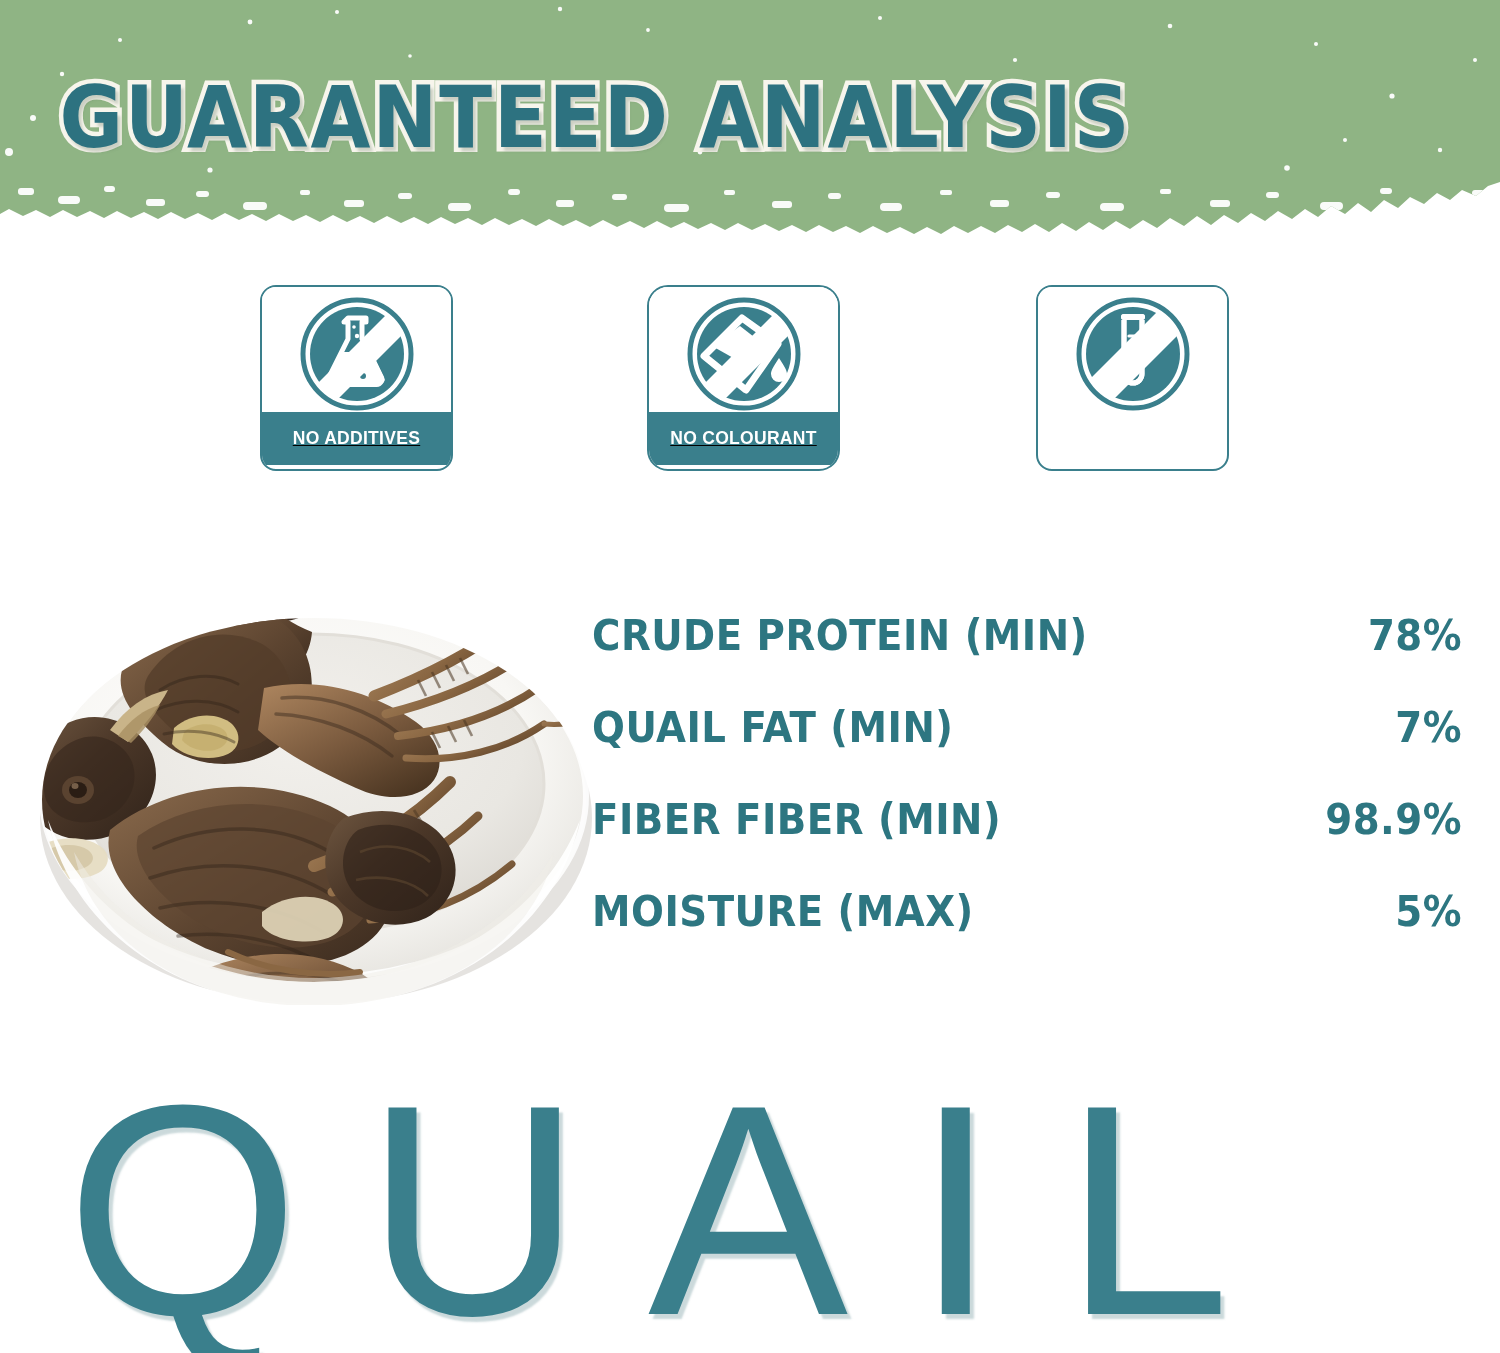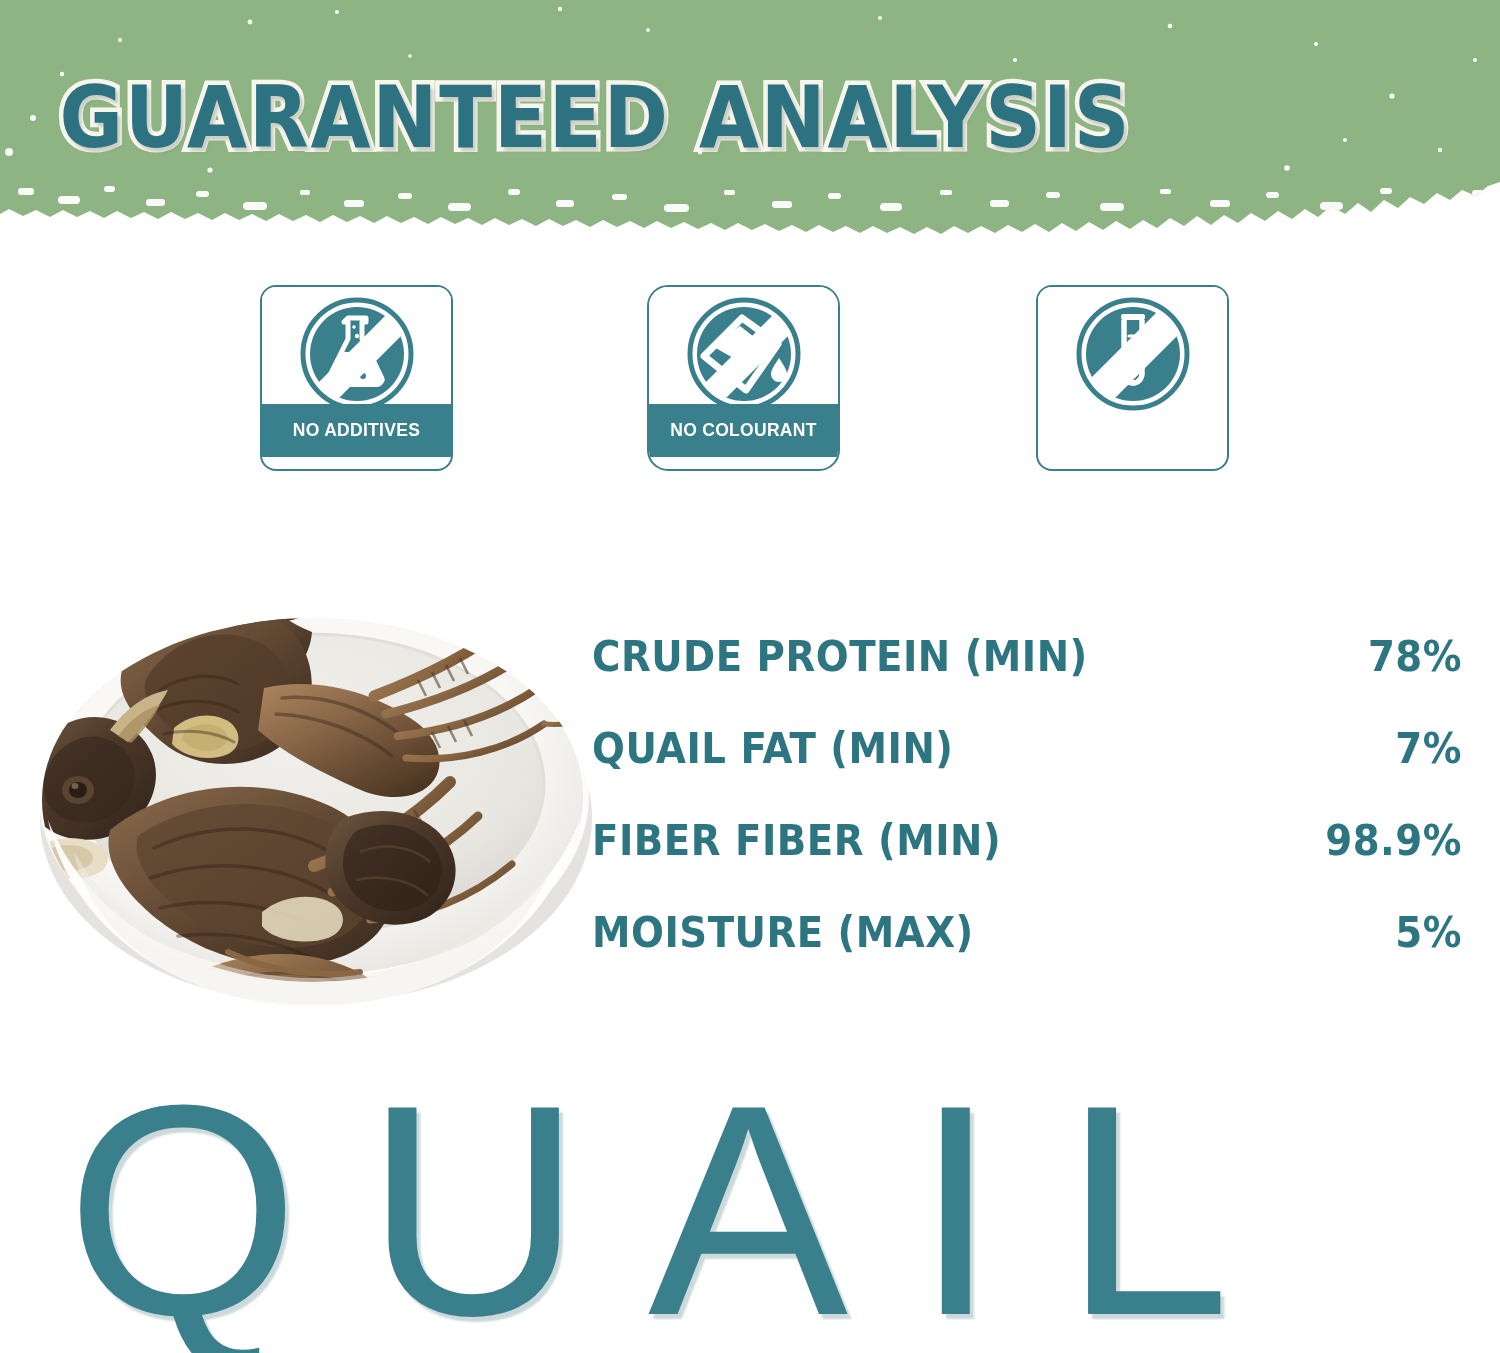--- a/index.html
+++ b/index.html
@@ -69,27 +69,28 @@
     width: 100%;
     height: 133px;
     display: flex;
     align-items: center;
     justify-content: center;
     background: #ffffff;
   }
   .badge .label-bar {
     position: absolute;
     left: 0;
-    bottom: 12px;
+    bottom: 4px;
     width: 100%;
     height: 53px;
     background: #3a7f8c;
     display: flex;
     align-items: center;
     justify-content: center;
+    text-decoration: underline;
   }
   .badge .label-bar span {
     color: #ffffff;
     font-size: 17.5px;
     font-weight: 700;
     letter-spacing: 0.3px;
     white-space: nowrap;
   }
   #badge-0 { left: 260px; }
   #badge-1 { left: 647px; border-radius: 21px; }
@@ -110,21 +111,21 @@
     position: absolute;
     left: 592px;
     top: 610px;
     width: 870px;
     z-index: 2;
   }
   .analysis-row {
     position: relative;
     height: 92px;
     display: flex;
-    align-items: center;
+    align-items: flex-start;
     justify-content: space-between;
   }
   .analysis-row .an-label,
   .analysis-row .an-value {
     font-family: "Liberation Sans Narrow", "DejaVu Sans Condensed", "Liberation Sans", sans-serif;
     font-weight: 700;
     font-size: 43px;
     line-height: 50px;
     color: #2d7681;
     letter-spacing: 0.5px;

